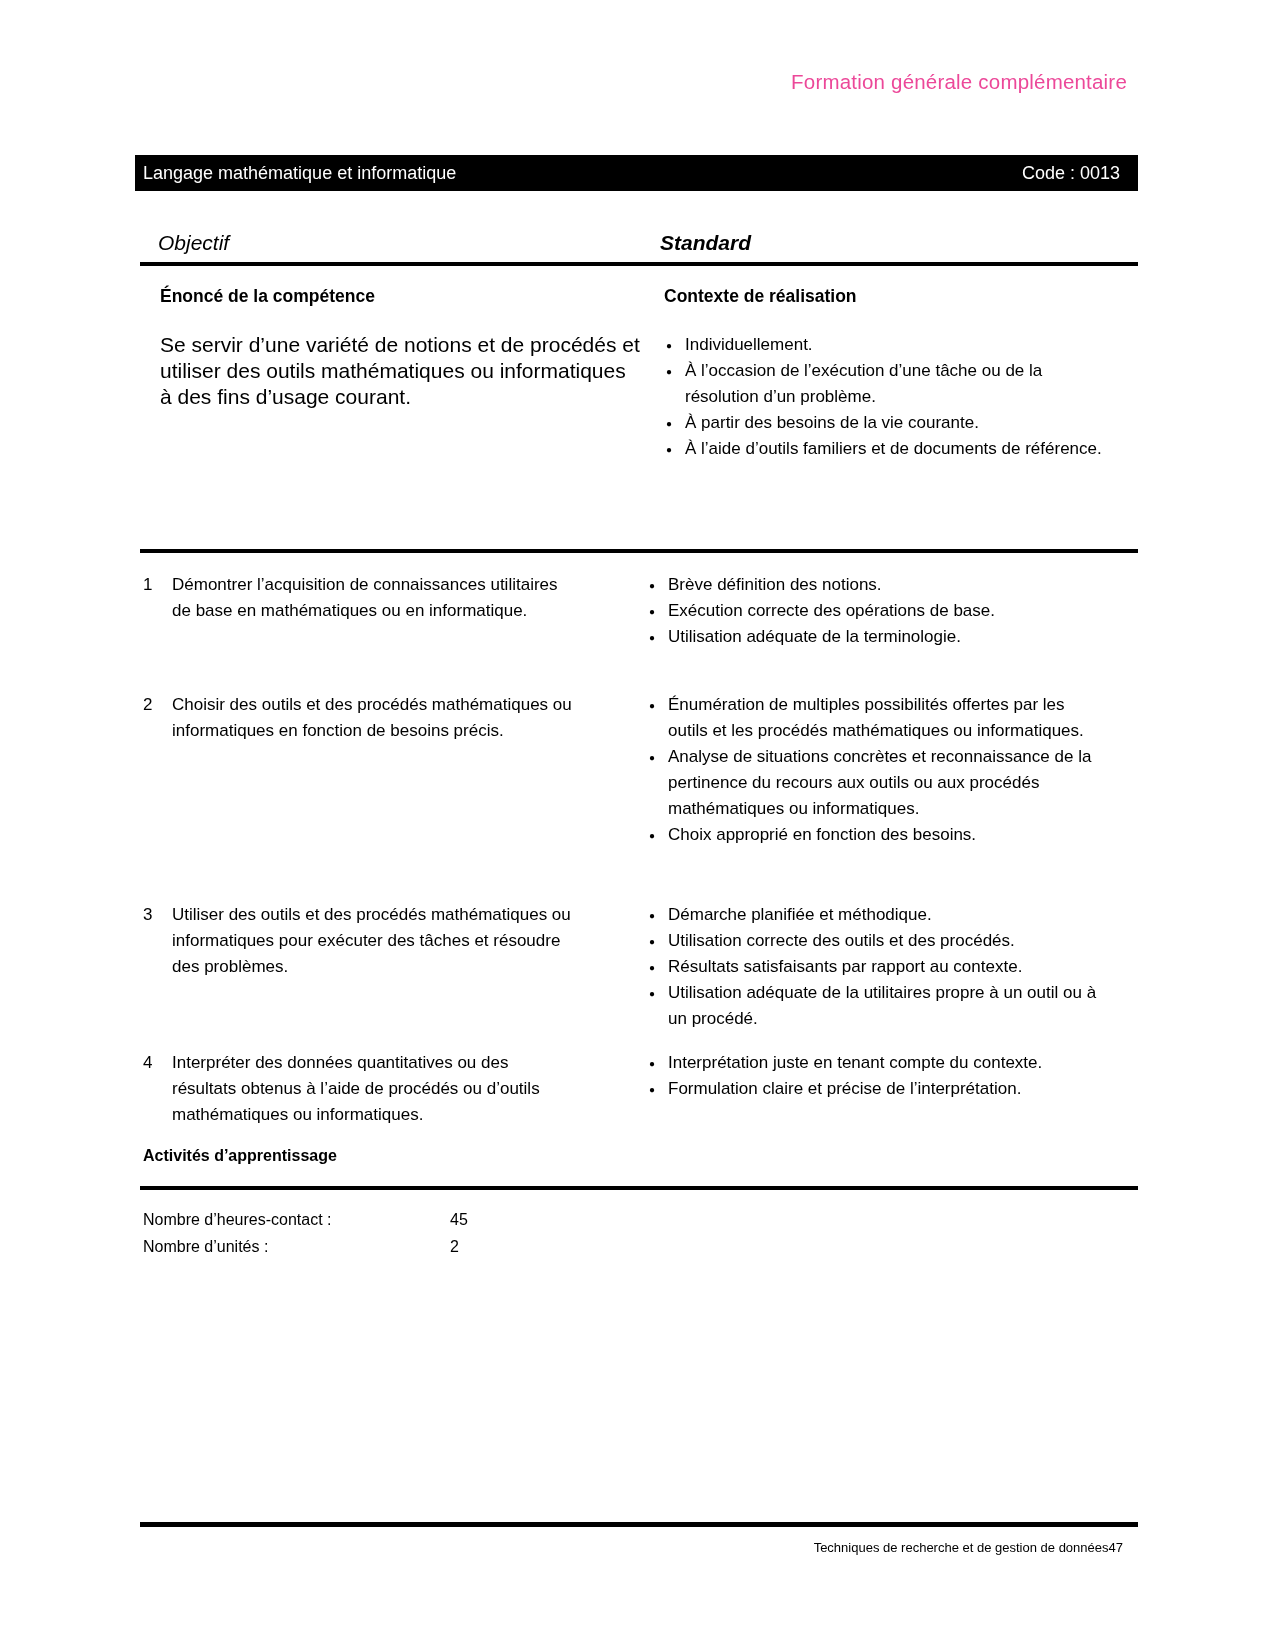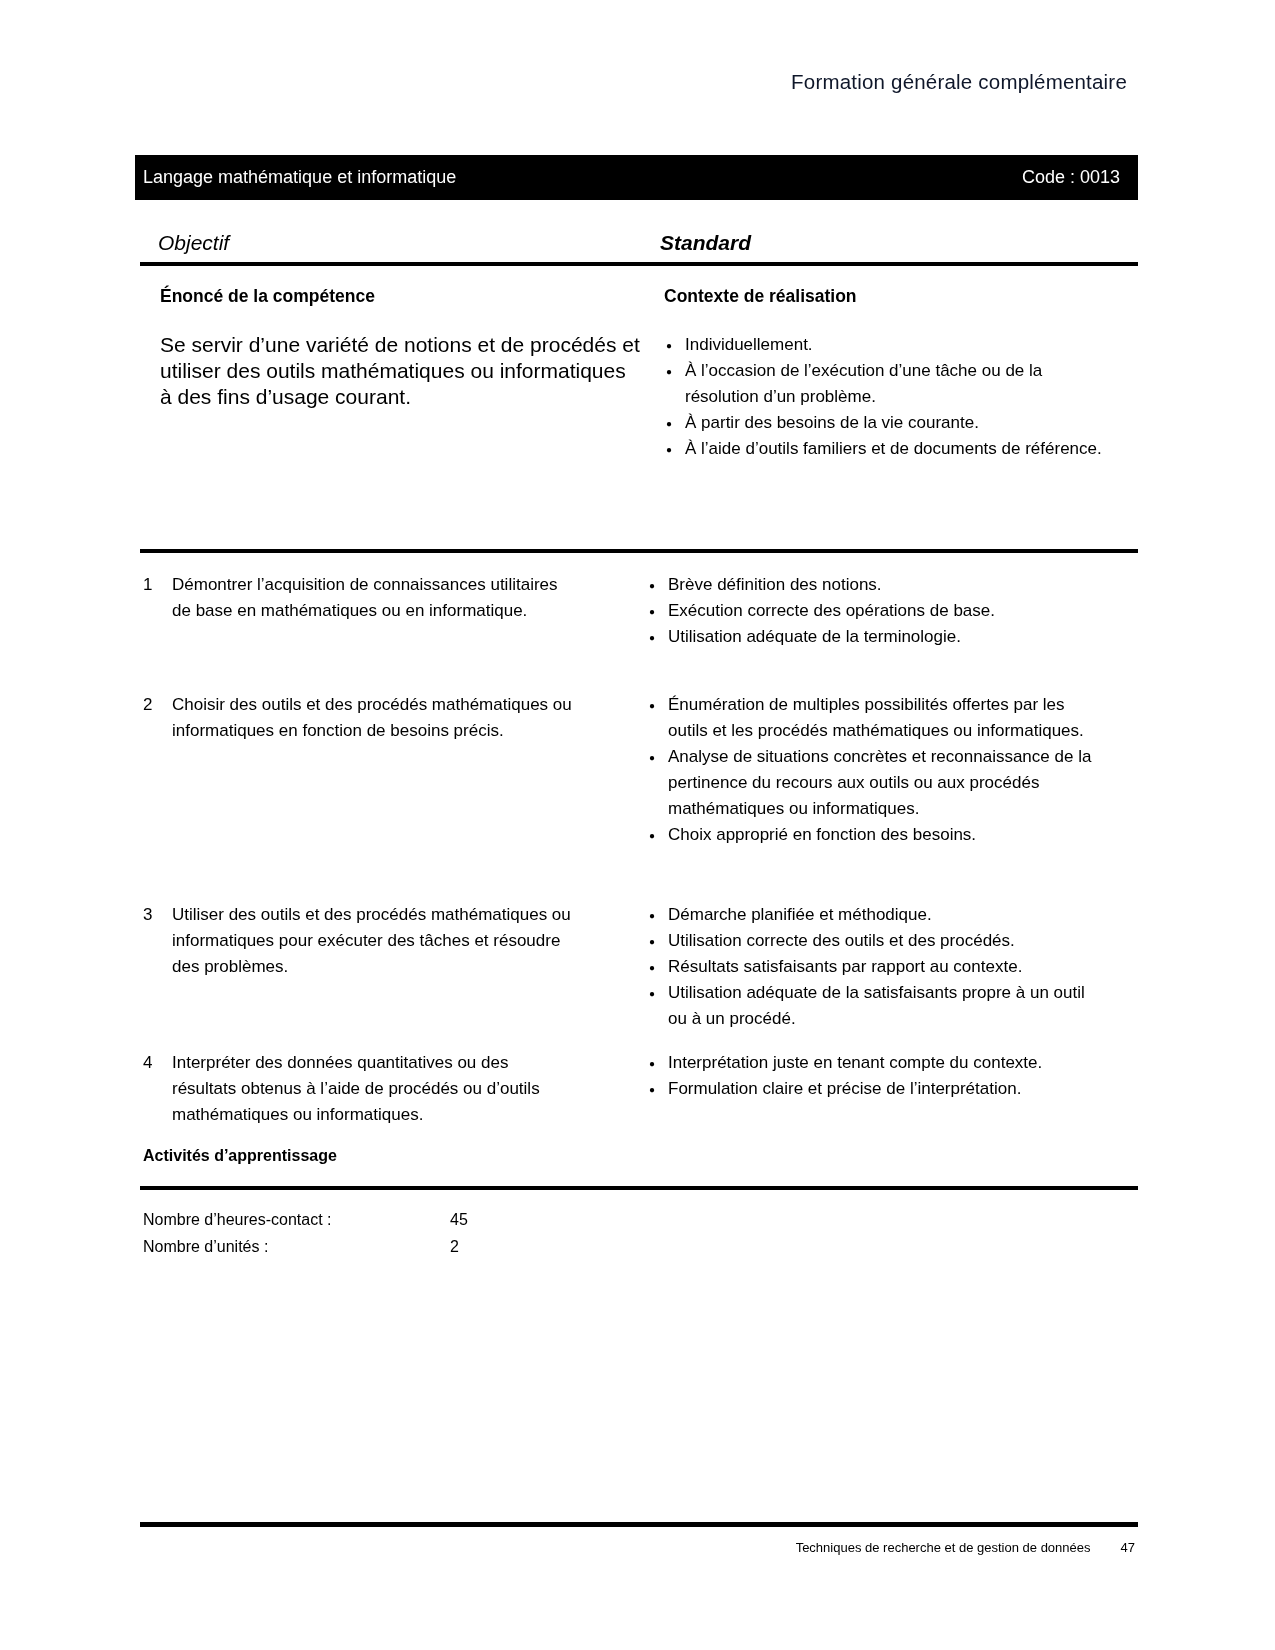--- a/index.html
+++ b/index.html
@@ -5,25 +5,25 @@
   * { margin:0; padding:0; box-sizing:border-box; }
   html,body { background:#ffffff; }
   .page {
     position:relative; width:1275px; height:1650px; background:#ffffff;
     font-family:"Liberation Sans", sans-serif; color:#000;
     overflow:hidden;
   }
   
   .running-head {
     position:absolute; top:70px; right:148px;
-    font-size:20.5px; color:#0f172a; letter-spacing:0.2px;
+    font-size:20.5px; color:#ec4899; letter-spacing:0.2px;
   }
   
   .title-bar {
-    position:absolute; top:155px; left:135px; width:1003px; height:45px;
+    position:absolute; top:155px; left:135px; width:1003px; height:36px;
     background:#000; color:#fff; display:flex; align-items:center;
     justify-content:space-between; padding:0 18px 0 8px; font-size:18px;
   }
   
   .obj-std { position:absolute; top:231px; left:0; width:1275px; height:28px; }
   .obj-std .objectif { position:absolute; left:158px; font-size:21px; font-weight:normal; font-style:italic; }
   .obj-std .standard { position:absolute; left:660px; font-size:21px; font-weight:bold; font-style:italic; }
   .rule { position:absolute; left:140px; width:998px; background:#000; }
   .rule-1 { top:262px; height:4px; }
   .rule-2 { top:549px; height:4px; }
@@ -48,21 +48,21 @@
   .item-row { position:absolute; left:143px; width:995px; display:grid; grid-template-columns:504px 1fr; }
   .item-left { display:flex; font-size:17px; line-height:26px; }
   .item-num { width:29px; flex:0 0 29px; }
   .item-text { max-width:400px; }
 
   
   .activities-head { position:absolute; left:143px; top:1147px; font-size:16px; font-weight:bold; }
   .activities-table { position:absolute; left:143px; top:1206px; display:grid; grid-template-columns:307px auto; font-size:16px; line-height:27px; }
 
   
-  .footer-line { position:absolute; top:1540px; right:140px; display:flex; gap:30px; font-size:13px; align-items:center; }
+  .footer-line { position:absolute; top:1540px; right:152px; display:flex; font-size:13px; align-items:center; }
 </style>
 </head>
 <body>
 
 <div class="page">
 
   <div class="running-head">Formation générale complémentaire</div>
 
   <div class="title-bar">
     <span>Langage mathématique et informatique</span>
@@ -117,21 +117,21 @@
       </div>
       <div class="item-row" style="top: 902px;">
         <div class="item-left">
           <div class="item-num">3</div>
           <div class="item-text">Utiliser des outils et des procédés mathématiques ou informatiques pour exécuter des tâches et résoudre des problèmes.</div>
         </div>
         <div class="bullets">
           <div class="bullet"><span class="dot" style="font-size: 10px; top: 1px;">●</span><span class="btxt">Démarche planifiée et méthodique.</span></div>
           <div class="bullet"><span class="dot" style="font-size: 10px; top: 1px;">●</span><span class="btxt">Utilisation correcte des outils et des procédés.</span></div>
           <div class="bullet"><span class="dot" style="font-size: 10px; top: 1px;">●</span><span class="btxt">Résultats satisfaisants par rapport au contexte.</span></div>
-          <div class="bullet"><span class="dot" style="font-size: 10px; top: 1px;">●</span><span class="btxt">Utilisation adéquate de la satisfaisants propre à un outil ou à un procédé.</span></div>
+          <div class="bullet"><span class="dot" style="font-size: 10px; top: 1px;">●</span><span class="btxt">Utilisation adéquate de la utilitaires propre à un outil ou à un procédé.</span></div>
         </div>
       </div>
       <div class="item-row" style="top: 1050px;">
         <div class="item-left">
           <div class="item-num">4</div>
           <div class="item-text">Interpréter des données quantitatives ou des résultats obtenus à l’aide de procédés ou d’outils mathématiques ou informatiques.</div>
         </div>
         <div class="bullets">
           <div class="bullet"><span class="dot" style="font-size: 10px; top: 1px;">●</span><span class="btxt">Interprétation juste en tenant compte du contexte.</span></div>
           <div class="bullet"><span class="dot" style="font-size: 10px; top: 1px;">●</span><span class="btxt">Formulation claire et précise de l’interprétation.</span></div>

